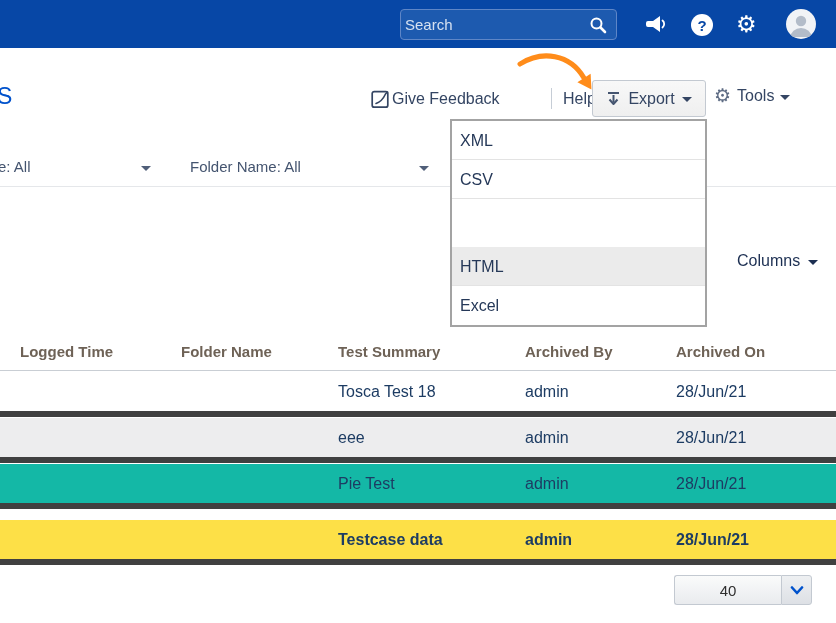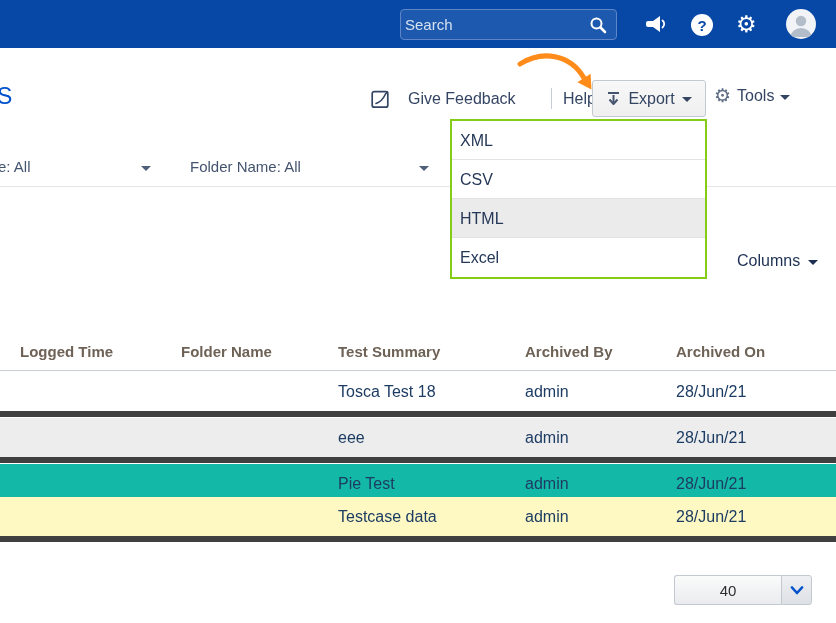--- a/index.html
+++ b/index.html
@@ -31,21 +31,21 @@
   .gear-top { position:absolute; left:736px; top:10px; color:#fff; font-size:23px; line-height:28px; }
   .avatar {
     position:absolute; left:786px; top:9px; width:30px; height:30px; border-radius:50%;
     background:#f1f3f6; overflow:hidden; display:flex; align-items:flex-end; justify-content:center;
   }
 
   
   .title-partial { position:absolute; left:-3px; top:83px; color:#0052CC; font-size:23px; font-weight:500; }
   .feedback {
     position:absolute; left:371px; top:85px; height:28px;
-    display:flex; align-items:center; gap:16px; font-size:16px; color:#344563; cursor:pointer;
+    display:flex; align-items:center; gap:0; font-size:16px; color:#344563; cursor:pointer;
   }
   .vsep { position:absolute; left:551px; top:88px; width:1px; height:21px; background:#c6cdd6; }
   .help-label { position:absolute; left:563px; top:90px; font-size:16px; color:#344563; cursor:pointer; }
   .export-btn {
     position:absolute; left:592px; top:80px; width:114px; height:37px;
     background:linear-gradient(#f8f8f8,#efefef); border:1px solid #c3c9d1; border-radius:3px;
     display:flex; align-items:center; justify-content:center; gap:7px;
     font-size:16px; color:#344563; font-family:inherit; cursor:pointer; padding:0;
   }
   .tools {
@@ -63,44 +63,44 @@
   
   .filter-left { position:absolute; left:-2px; top:158px; font-size:15px; color:#44546F; cursor:pointer; }
   .filter-caret1 { position:absolute; left:141px; top:164px; color:#505F79; cursor:pointer; }
   .filter-folder { position:absolute; left:190px; top:158px; font-size:15px; color:#44546F; cursor:pointer; }
   .filter-caret2 { position:absolute; left:419px; top:164px; color:#505F79; cursor:pointer; }
   .hrule { position:absolute; left:0; top:186px; width:836px; height:1px; background:#e5e7ea; }
 
   
   .menu {
     position:absolute; left:450px; top:119px; width:257px;
-    background:#fff; border:2px solid #84cc16; z-index:20;
+    background:#fff; border:2px solid #a3a3a3; z-index:20;
   }
   .menu-item {
     height:39px; line-height:39px; padding-left:8px; font-size:16px; color:#253858;
     border-bottom:1px solid #e3e3e3; cursor:pointer; background:#fff;
   }
   .menu-item:last-child { border-bottom:none; }
-  .menu-item.hl { background:#ebebeb; }
+  .menu-item.hl { background:#ebebeb;margin-top:48px; }
 
   
   .columns {
     position:absolute; left:737px; top:252px; display:flex; align-items:center; gap:8px;
     font-size:16px; color:#1c2f52; cursor:pointer;
   }
 
   
   .thead { position:absolute; left:0; top:334px; width:836px; height:37px; border-bottom:1px solid #c9ced4; }
   .hcell { position:absolute; top:9px; font-size:15px; font-weight:bold; color:#6e6256; }
   .c0 { left:20px; } .c1 { left:181px; } .c2 { left:338px; } .c3 { left:525px; } .c4 { left:676px; }
   .trow { position:absolute; left:0; width:836px; height:45px; border-bottom:6px solid #404040; }
   .r0 { top:372px; background:#fff; }
   .r1 { top:418px; background:#ededee; }
   .r2 { top:464px; background:#14b8a6; }
-  .r3 { top:497px; background:#fef9c3; }
+  .r3 { top:520px; background:#fde047;font-weight:bold; }
   .tcell { position:absolute; top:50%; transform:translateY(-50%); font-size:16px; color:#1d3c63; }
 
   
   .pager { position:absolute; left:674px; top:575px; width:138px; height:30px; display:flex; cursor:pointer; }
   .pager-size {
     flex:1; background:linear-gradient(#fafbfb,#e9ebee); border:1px solid #c3c9d1; border-right:none;
     border-radius:3px 0 0 3px; display:flex; align-items:center; justify-content:center;
     font-size:15px; color:#2f2f2f;
   }
   .pager-btn {

